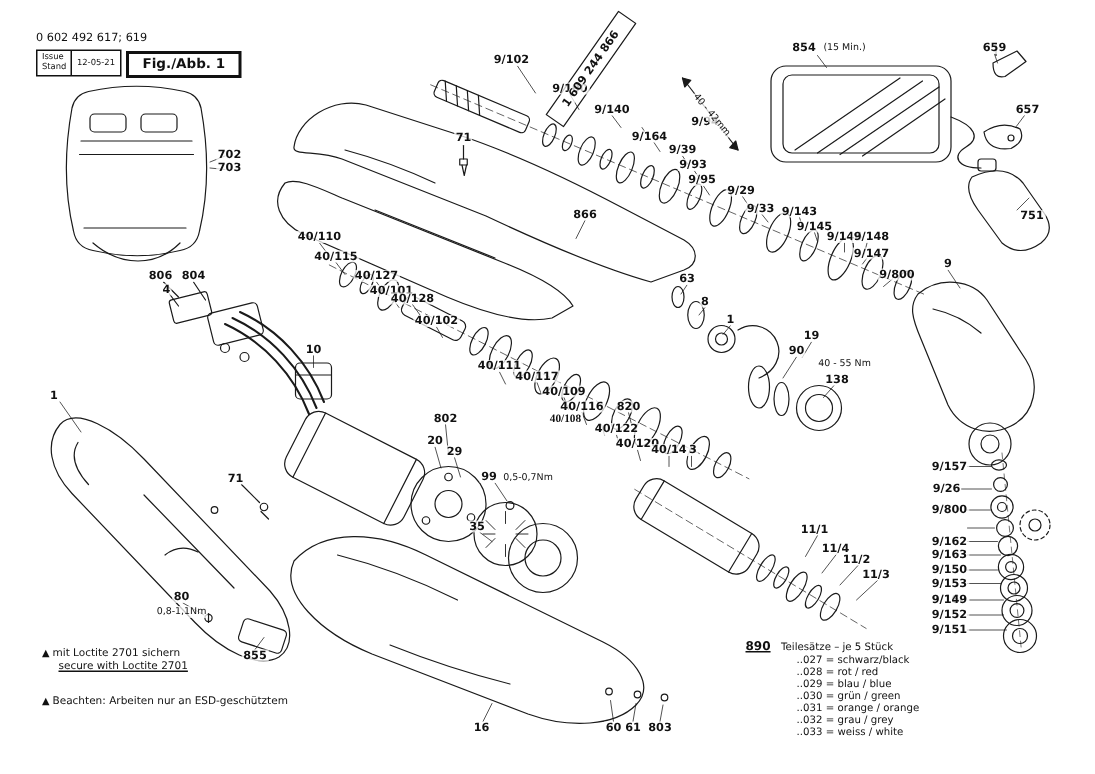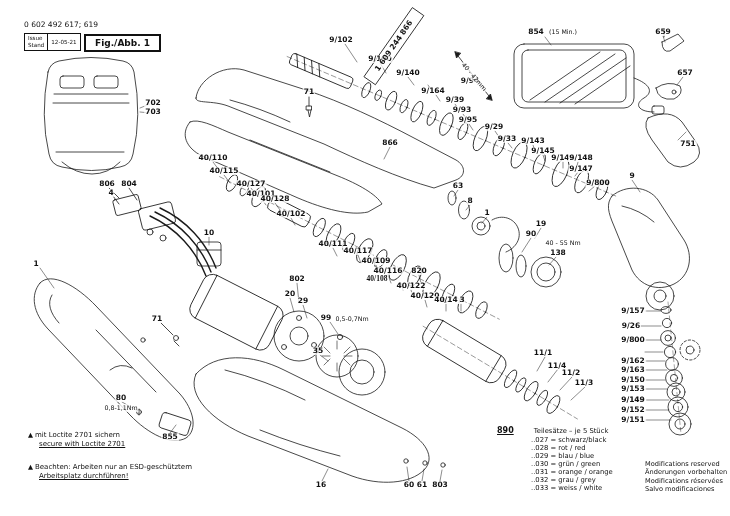--- a/index.html
+++ b/index.html
@@ -13,21 +13,21 @@
   .hdr-partnum { position:absolute; left:24px; top:20px; font-size:7.5px; z-index:3; }
   .hdr-issue { position:absolute; left:24px; top:33px; border:1px solid #111; display:flex; z-index:3; background:#fff; }
   .hdr-issue .cell { font-size:5.6px; padding:1px 3px; line-height:7px; }
   .hdr-issue .sep { border-left:1px solid #111; display:flex; align-items:center; }
   .fig-box { position:absolute; left:84px; top:34px; border:2px solid #111; font-size:9px; font-weight:bold;
              padding:2px 9px; background:#fff; z-index:3; }
   .note-block { position:absolute; font-size:7px; line-height:9px; z-index:3; background:rgba(255,255,255,.8); }
   .tri { font-size:6.5px; margin-right:2px; }
   .indent { padding-left:11px;text-decoration:underline; }
   #legend-block { position:absolute; left:497px; top:426px; font-size:6.8px; z-index:3; background:rgba(255,255,255,.8); }
-  #legend-block .legend-head { display:flex; gap:20px; align-items:baseline; }
+  #legend-block .legend-head { display:flex; gap:7px; align-items:baseline; }
   .legend-id { font-weight:bold; font-size:8px; text-decoration:underline; }
   #legend-items { margin-left:34px; margin-top:1px; }
   #legend-items div { line-height:8px; }
   #modifications { position:absolute; left:645px; top:460px; font-size:6.6px; line-height:8.4px; z-index:3;
                    background:rgba(255,255,255,.8); }
 </style>
 </head>
 <body>
 
 <div id="page">
@@ -364,39 +364,32 @@
     <div>
       <span class="tri">▲</span><span>mit Loctite 2701 sichern</span>
     </div>
     <div class="indent">secure with Loctite 2701</div>
   </div>
 
   <div class="note-block" style="left:28px; top:463px;">
     <div>
       <span class="tri">▲</span><span>Beachten: Arbeiten nur an ESD-geschütztem</span>
     </div>
-    <div class="indent">Arbeitsplatz durchführen!</div>
   </div>
 
   <div id="legend-block">
     <div class="legend-head">
       <span class="legend-id">890</span>
       <span>Teilesätze – je 5 Stück</span>
     </div>
     <div id="legend-items">
         <div>..027 = schwarz/black</div>
         <div>..028 = rot / red</div>
         <div>..029 = blau / blue</div>
         <div>..030 = grün / green</div>
         <div>..031 = orange / orange</div>
         <div>..032 = grau / grey</div>
         <div>..033 = weiss / white</div>
       </div>
   </div>
 
-  <div id="modifications">
-      <div>Modifications reserved</div>
-      <div>Änderungen vorbehalten</div>
-      <div>Modifications réservées</div>
-      <div>Salvo modificaciones</div>
-    </div>
 
 </div>
 
 </body></html>

